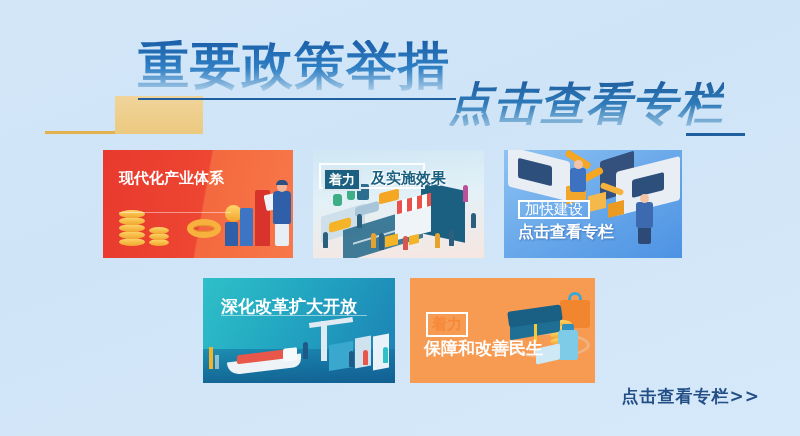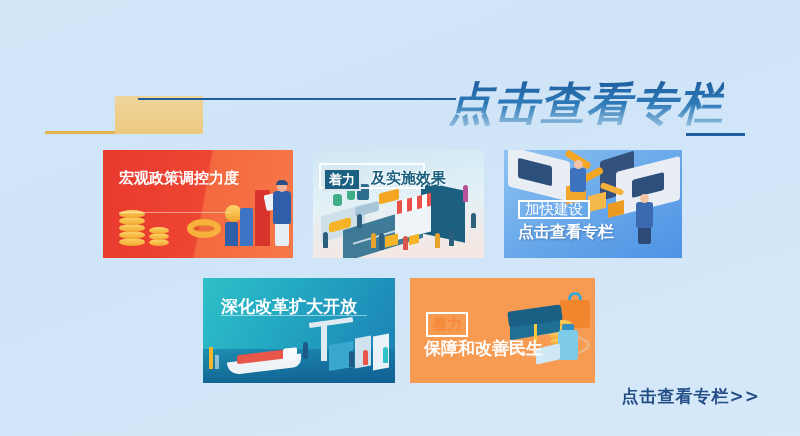--- a/index.html
+++ b/index.html
@@ -340,30 +340,31 @@
     cursor: pointer;
     white-space: nowrap;
   }
 </style>
 </head>
 <body>
 
 <div class="title-wrap">
   <div class="gold-rule"></div>
   <div class="gold-block"></div>
+  <div class="title-main">重要政策举措</div>
   <div class="title-underline"></div>
   <div class="title-sub">点击查看专栏</div>
   <div class="blue-rule"></div>
 </div>
 
 <div class="row row-1">
 
   <div class="card c1">
     <div class="card-label">
-      <span class="l2">宏观政策调控力度</span>
+      <span class="l2">现代化产业体系</span>
     </div>
     <div class="hairline"></div>
     <div class="coin cs1"></div>
     <div class="coin cs2"></div>
     <div class="coin cs3"></div>
     <div class="coin cs4"></div>
     <div class="coin cs5"></div>
     <div class="coin cs6"></div>
     <div class="coin cs7"></div>
     <div class="coin cs8"></div>

